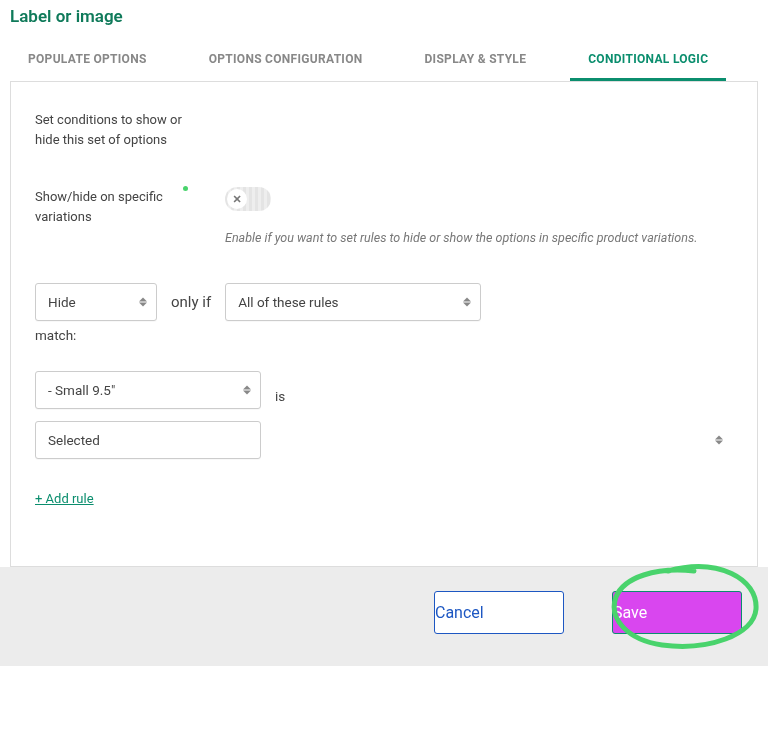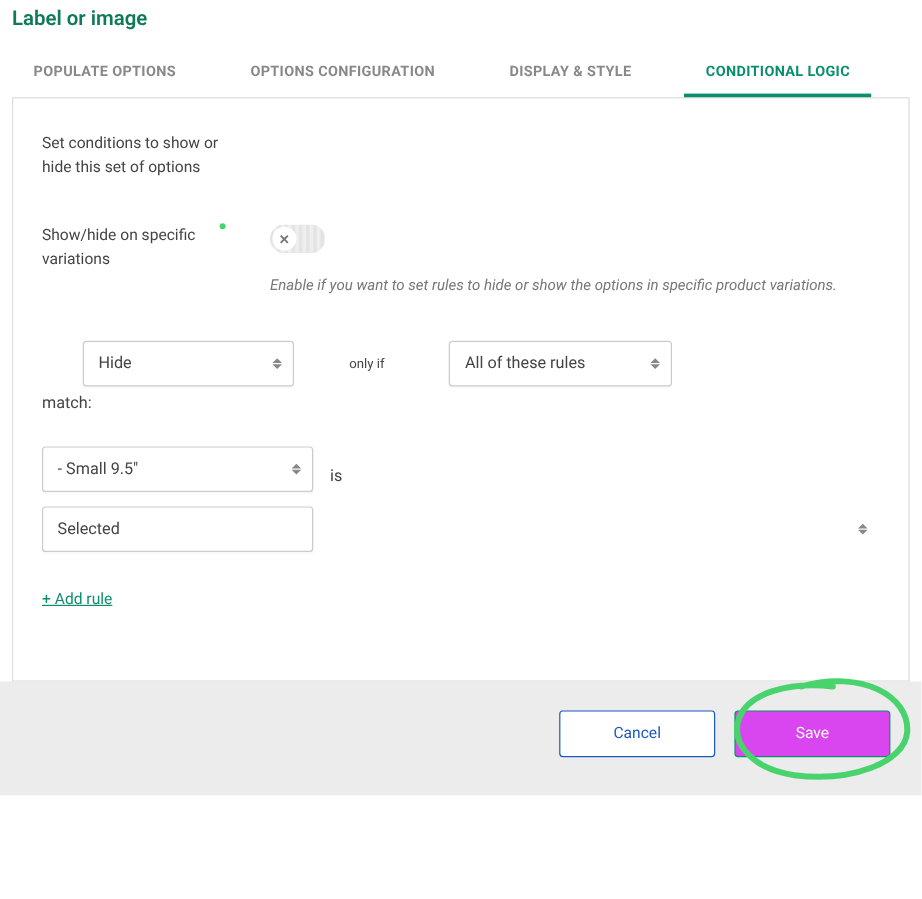--- a/index.html
+++ b/index.html
@@ -28,29 +28,29 @@
     .rel{ position:relative; }
     
     .sel { position:relative; display:inline-block; }
     .sel select { -webkit-appearance:none; appearance:none; background:#fff; border:1px solid #ccc; border-radius:3px; padding:10px 34px 10px 12px; font-size:13.5px; color:#444; cursor:pointer; box-shadow:0 1px 1px rgba(0,0,0,.03); }
     .sel .chev { position:absolute; right:10px; top:50%; transform:translateY(-50%); pointer-events:none; display:flex; flex-direction:column; gap:1px; }
     .sel .chev span { width:0;height:0;border-left:4px solid transparent;border-right:4px solid transparent; }
     .sel .chev .up{border-bottom:4px solid #888;}
     .sel .chev .dn{border-top:4px solid #888;}
     .rules-line{ display:flex; align-items:center; gap:14px; margin-bottom:6px;}
     .match-txt{ font-size:13.5px; }
-    .mid-txt{ font-size:11px;margin-left:32px; }
+    .mid-txt{ font-size:15px; }
     .cond-block{ margin-top:28px;}
     .cond-block .sel{ display:block; margin-bottom:12px;}
     .cond-block .sel select{ width:226px;}
     .is-txt{ display:inline-block; margin-left:14px; vertical-align:middle; font-size:13.5px;}
     .cond-pair{ display:flex; align-items:center;}
     .addrule{ margin-top:20px; display:inline-block; color:#0b8e6e; font-size:13px; text-decoration:underline; cursor:pointer;}
     .footer{ background:#ececec; padding:24px 26px 32px; display:flex; justify-content:flex-end; gap:16px; position:relative; }
-    .btn{ min-width:130px; padding:11px 0; text-align:center; font-size:13px; border-radius:3px; cursor:pointer; border:1px solid; }
+    .btn{ min-width:130px; padding:11px 0; font-size:16px; border-radius:3px; cursor:pointer; border:1px solid;margin-left:32px; }
     .btn.cancel{ background:#fff; border-color:#1d57c2; color:#1d57c2; }
     .btn.save{ background:#d946ef; border-color:#0b8e6e; color:#fff; font-weight:400; }
     .scribble{ position:absolute; right:0; top:-6px; pointer-events:none; }
   </style>
 </head>
 <body>
 
 <div class="wrap">
   <div class="title">Label or image</div>
 
@@ -74,31 +74,31 @@
           <div class="knob">✕</div>
         </div>
         <div class="help">Enable if you want to set rules to hide or show the options in specific product variations.</div>
       </div>
     </div>
 
     <div class="row">
       <div class="control-col">
         <div class="rules-line">
           <div class="sel">
-            <select style="width:176px;margin-left:34px;">
+            <select style="width:122px;">
               <option>Hide</option>
             </select>
             <div class="chev">
                 <span class="up"></span>
                 <span class="dn"></span>
               </div>
           </div>
           <span class="mid-txt">only if</span>
           <div class="sel">
-            <select style="width:186px;margin-left:40px;">
+            <select style="width:256px;">
               <option>All of these rules</option>
             </select>
             <div class="chev">
                 <span class="up"></span>
                 <span class="dn"></span>
               </div>
           </div>
         </div>
         <div class="match-txt">match:</div>
 

